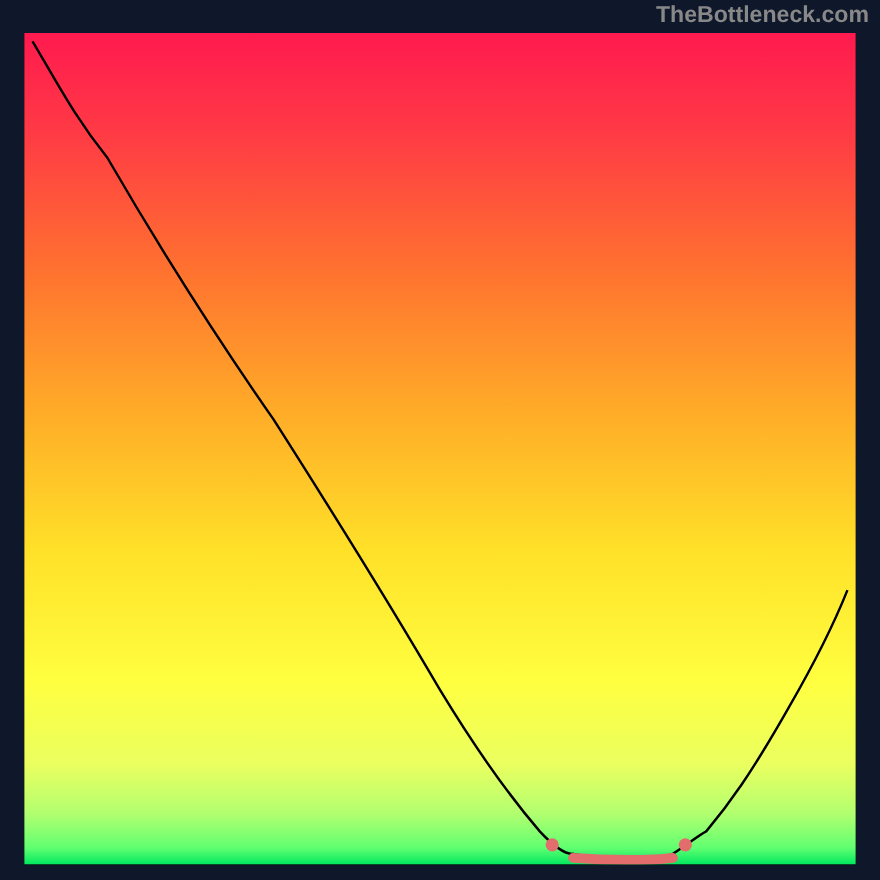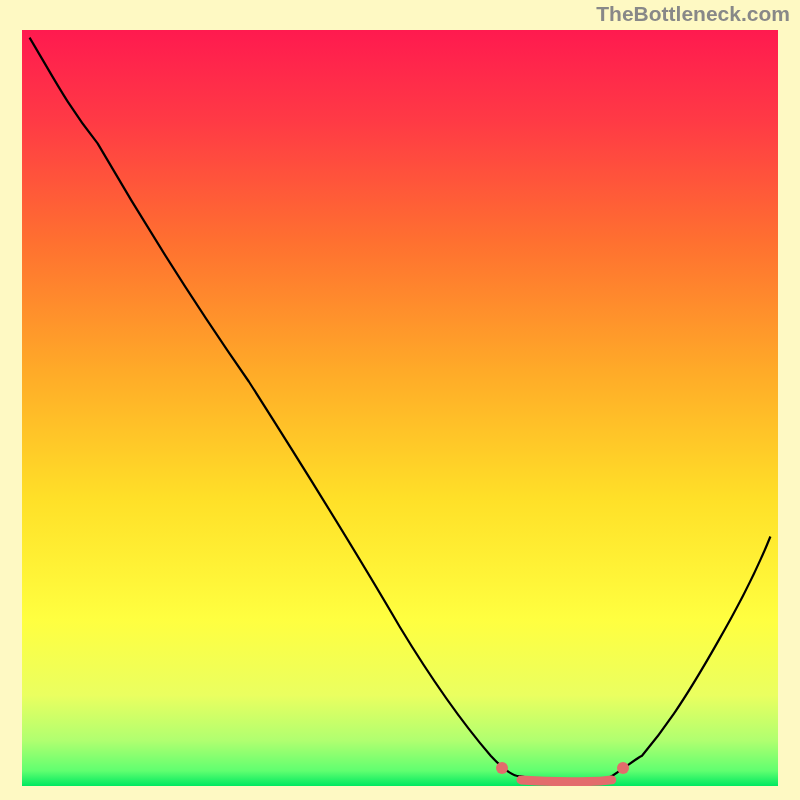--- a/index.html
+++ b/index.html
@@ -7,21 +7,21 @@
     padding: 0;
     background: #000;
     width: 800px;
     height: 800px;
     overflow: hidden;
   }
   .container {
     width: 800px;
     height: 800px;
     position: relative;
-    background: #fef9c3;
+    background: #0f172a;
   }
   .watermark {
     position: absolute;
     top: 2px;
     right: 10px;
     color: #888;
     font-family: Arial, sans-serif;
     font-size: 21px;
     font-weight: bold;
     z-index: 10;

